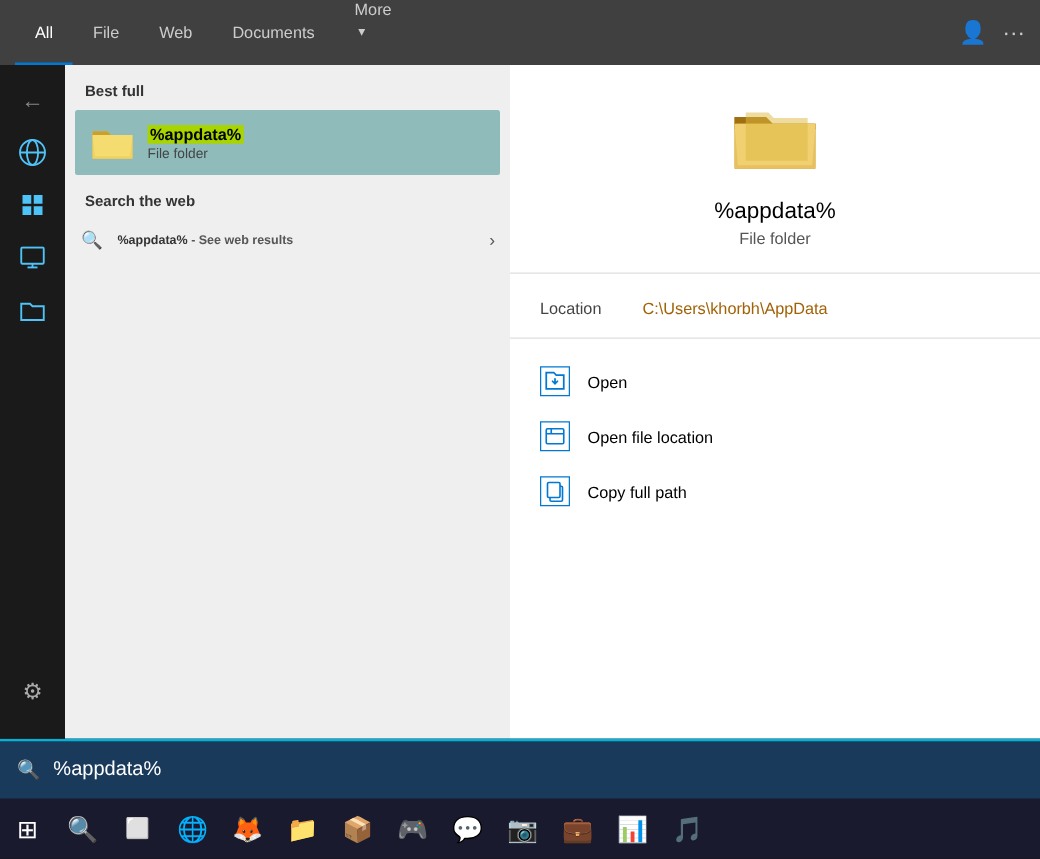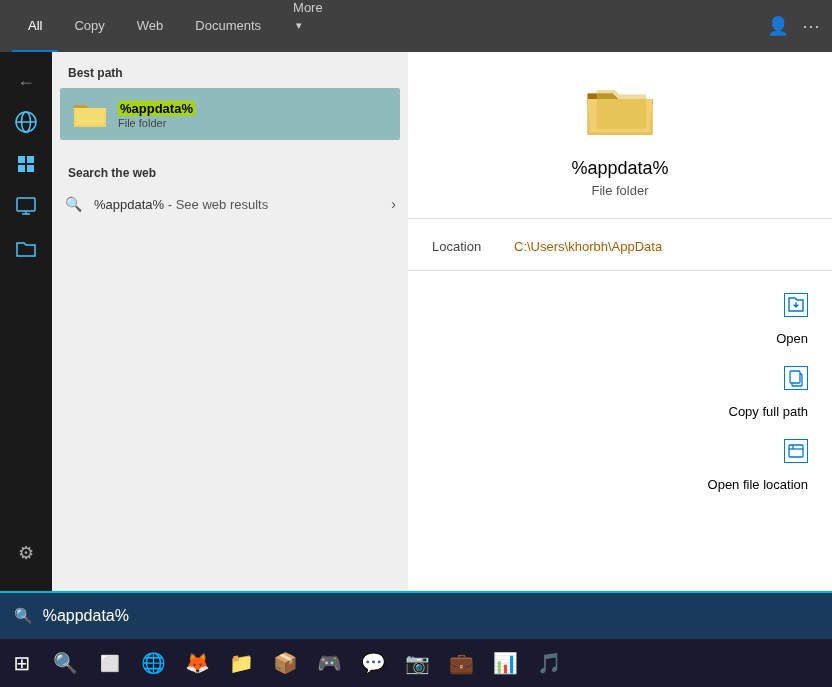--- a/index.html
+++ b/index.html
@@ -143,40 +143,40 @@
     .result-item-type {
       font-size: 11px;
       color: #444;
     }
 
     .section-label {
       font-size: 12px;
       font-weight: 600;
       color: #333;
       padding: 14px 32px 8px 16px;
-      margin-top: 12px;
     }
     .web-search-item {
       display: flex;
       align-items: center;
       padding: 8px 12px;
       cursor: pointer;
       gap: 10px;
       background: #efefef;
     }
     .web-search-icon {
       font-size: 14px;
       color: #555;
       width: 20px;
       text-align: center;
     }
     .web-search-text {
-      font-size: 13px;
+      font-size: 10px;
       color: #333;
       flex: 1;
+      font-weight: bold;
     }
     .web-search-arrow {
       color: #555;
       font-size: 14px;
     }
 
     
     .detail-panel {
       flex: 1;
       background: white;
@@ -231,25 +231,24 @@
       height: 1px;
       background: #e0e0e0;
       margin: 8px 0;
     }
     .detail-actions {
       width: 100%;
       padding: 4px 0;
     }
     .detail-action-item {
       display: flex;
-      align-items: flex-end;
+      align-items: center;
       padding: 10px 24px;
       gap: 14px;
       cursor: pointer;
-      flex-direction: column;
     }
     .detail-action-icon {
       width: 24px;
       height: 24px;
       display: flex;
       align-items: center;
       justify-content: center;
       font-size: 15px;
       color: #0078d4;
       border: 1.5px solid #0078d4;
@@ -308,21 +307,21 @@
     }
   </style>
 </head>
 <body>
 
 <div class="top-nav">
   <div class="nav-tab active">
     <span>All</span>
   </div>
   <div class="nav-tab">
-    <span>Copy</span>
+    <span>File</span>
   </div>
   <div class="nav-tab">
     <span>Web</span>
   </div>
   <div class="nav-tab">
     <span>Documents</span>
   </div>
   <div class="nav-tab nav-tab-more">
     <span>More</span>
     <span style="font-size:11px;margin-left:3px;">▾</span>
@@ -361,21 +360,21 @@
     <svg width="20" height="18" viewBox="0 0 20 18">
         <path d="M1 4h7l2 2h9v11H1V4z" stroke="#4fc3f7" stroke-width="1.5" fill="none"></path>
       </svg>
   </div>
   <div class="sidebar-strip-icon" style="color:#aaa;margin-top:auto;margin-bottom:20px;">⚙</div>
 </div>
 
 <div class="main-area">
 
   <div class="results-panel">
-    <div class="best-match-label">Best path</div>
+    <div class="best-match-label">Best full</div>
 
     <div class="result-item">
       <div class="result-item-icon">
         <svg width="36" height="30" viewBox="0 0 36 30">
           <path d="M2 6h12l3 3h17v19H2V6z" fill="#e8c44a"></path>
           <path d="M2 6h12l3 3h17v2H2V6z" fill="#c8a030"></path>
           <rect x="2" y="9" width="32" height="19" rx="1" fill="#f0d060"></rect>
           <path d="M2 9h32l-2 17H4L2 9z" fill="#f5dc70"></path>
         </svg>
       </div>
@@ -427,37 +426,37 @@
             <path d="M2 2h6l2 2h6v11H2V2z" stroke="#0078d4" stroke-width="1.4" fill="none"></path>
             <path d="M9 11V7M7 9l2 2 2-2" stroke="#0078d4" stroke-width="1.4" stroke-linecap="round"></path>
           </svg>
         </div>
         <span class="detail-action-label">Open</span>
       </div>
 
       <div class="detail-action-item">
         <div class="detail-action-icon">
           <svg width="18" height="18" viewBox="0 0 18 18" fill="none">
-            <rect x="5" y="5" width="10" height="12" rx="1" stroke="#0078d4" stroke-width="1.3" fill="none"></rect>
-            <rect x="3" y="2" width="10" height="12" rx="1" stroke="#0078d4" stroke-width="1.3" fill="white"></rect>
-          </svg>
-        </div>
-        <span class="detail-action-label">Copy full path</span>
-      </div>
-
-      <div class="detail-action-item">
-        <div class="detail-action-icon">
-          <svg width="18" height="18" viewBox="0 0 18 18" fill="none">
             <rect x="2" y="3" width="14" height="12" rx="1" stroke="#0078d4" stroke-width="1.3" fill="none"></rect>
             <line x1="2" y1="7" x2="16" y2="7" stroke="#0078d4" stroke-width="1.3"></line>
             <line x1="6" y1="3" x2="6" y2="7" stroke="#0078d4" stroke-width="1.3"></line>
           </svg>
         </div>
         <span class="detail-action-label">Open file location</span>
       </div>
+
+      <div class="detail-action-item">
+        <div class="detail-action-icon">
+          <svg width="18" height="18" viewBox="0 0 18 18" fill="none">
+            <rect x="5" y="5" width="10" height="12" rx="1" stroke="#0078d4" stroke-width="1.3" fill="none"></rect>
+            <rect x="3" y="2" width="10" height="12" rx="1" stroke="#0078d4" stroke-width="1.3" fill="white"></rect>
+          </svg>
+        </div>
+        <span class="detail-action-label">Copy full path</span>
+      </div>
     </div>
   </div>
 </div>
 
 <div class="search-box-bar">
   <span class="search-box-icon">🔍</span>
   <input class="search-box-input" type="text" value="%appdata%" style="">
 </div>
 
 <div class="taskbar">

